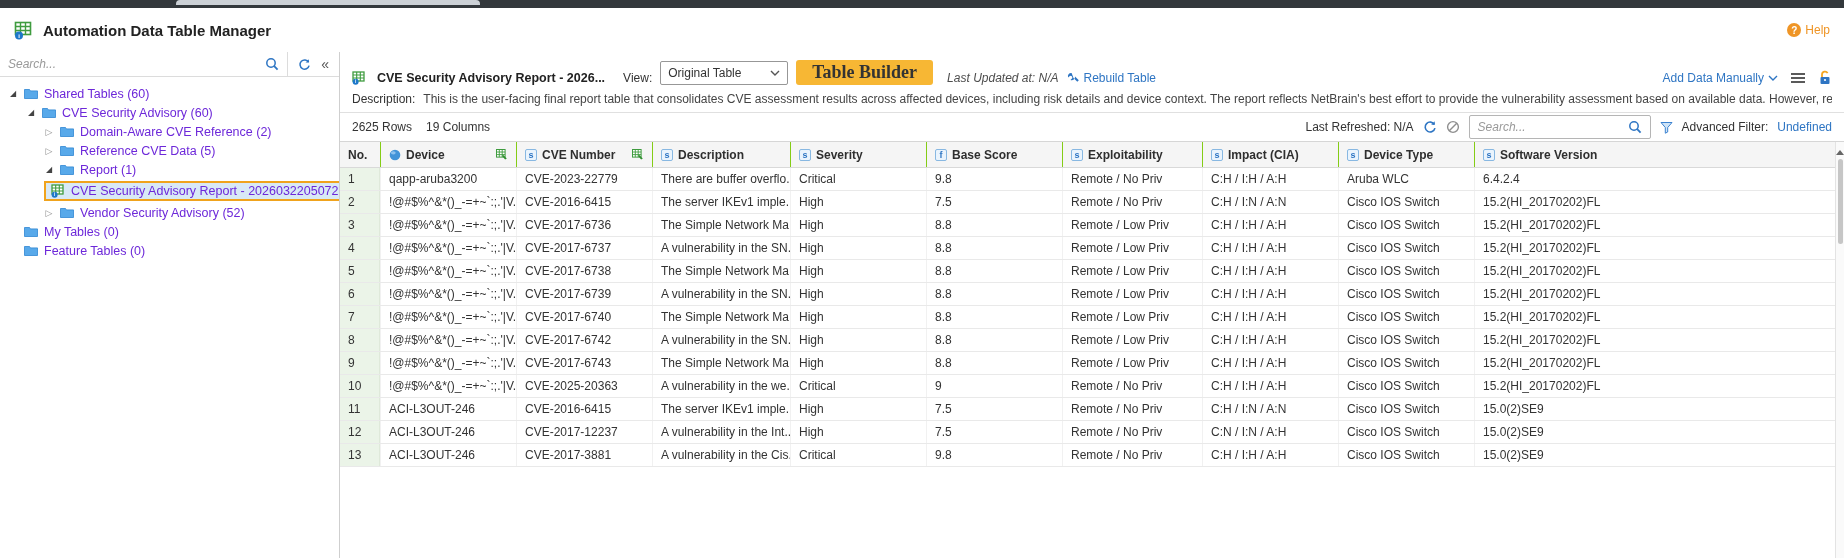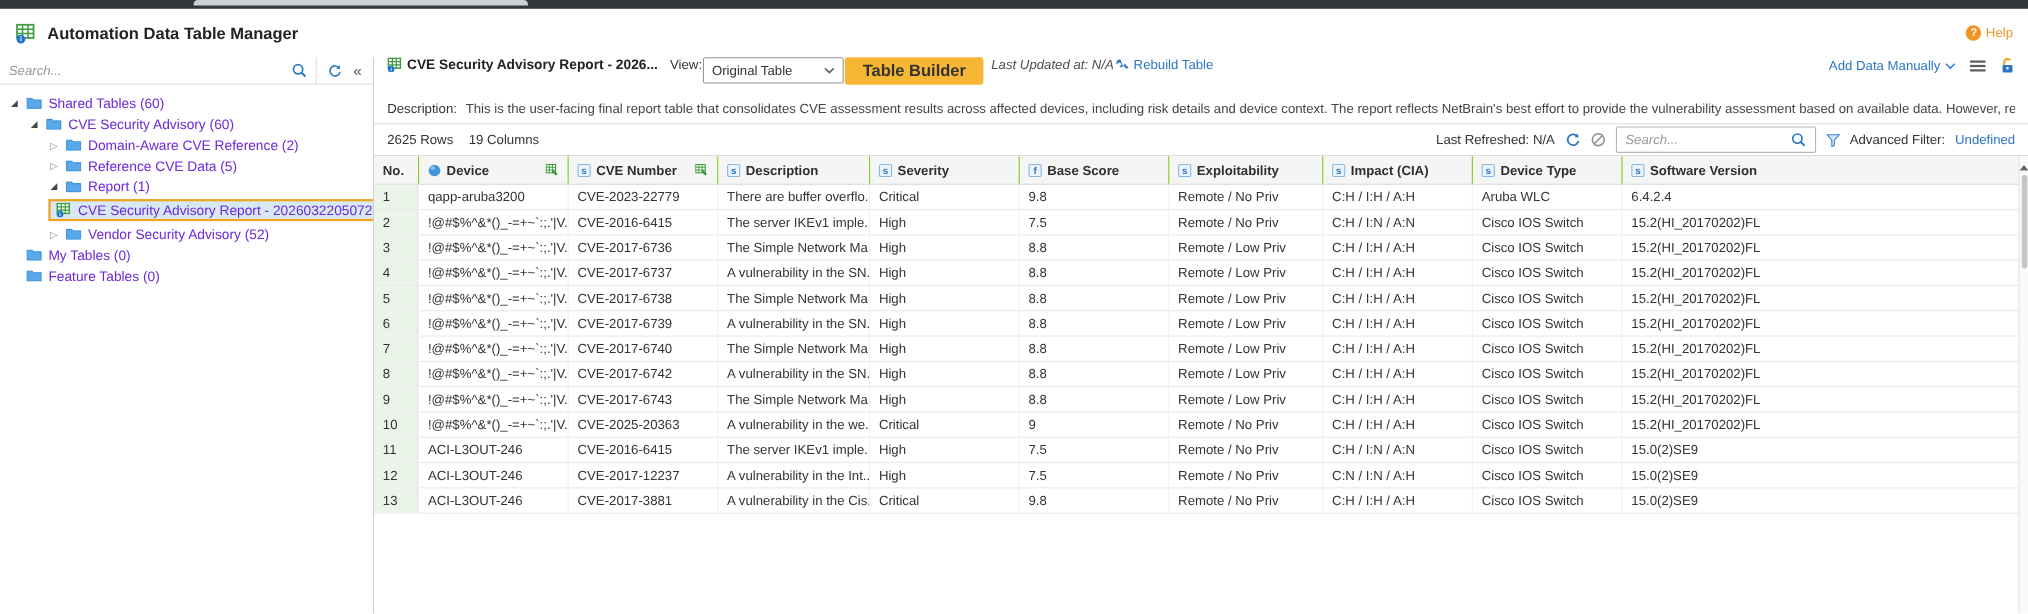--- a/index.html
+++ b/index.html
@@ -42,28 +42,28 @@
   .tree-row { height:19px; display:flex; align-items:center; gap:6px; cursor:pointer; white-space:nowrap; }
   .tree-row.sel-row { height:24px; }
   .tw { width:10px; display:inline-flex; justify-content:center; font-size:8px; color:#444; }
   .tw.collapsed { color:#8f8f8f; font-size:9px; }
   .tree-label { font-size:12.5px; color:#6d28d9; }
   .d0 { padding-left:8px; } .d1 { padding-left:26px; } .d2 { padding-left:44px; } .d3 { padding-left:44px; }
   .selected-box { display:inline-flex; align-items:center; gap:5px; background:#d8e9f6;
     border:2px solid #f0a31d; padding:1px 8px 1px 5px; }
   
   .main { flex:1; min-width:0; display:flex; flex-direction:column; background:#fff; }
-  .toolbar { height:33px; display:flex; align-items:flex-start; padding:0 12px; gap:1px; white-space:nowrap; }
+  .toolbar { height:33px; display:flex; align-items:flex-end; padding:0 12px; gap:8px; white-space:nowrap; }
   .report-title { font-weight:bold; font-size:12.5px; color:#222; margin-left:2px; }
   .view-label { margin-left:10px; color:#333; }
   .select-box { width:128px; height:24px; border:1px solid #979797; border-radius:2px; background:#fff;
     display:flex; align-items:center; padding:0 7px; cursor:pointer; }
   .select-value { flex:1; color:#333; }
   .yellow-btn { height:25px; background:#f7b734; border:none; border-radius:3px; padding:0 16px;
-    font-size:15px; font-weight:bold; color:#333; cursor:pointer; font-family:Liberation Sans, sans-serif; }
+    font-size:18px; font-weight:bold; color:#333; cursor:pointer; font-family:Liberation Serif, serif; }
   .last-updated { font-style:italic; color:#4d4d4d; margin-left:6px; }
   .blue-link { color:#2e75c3; cursor:pointer; display:flex; align-items:center; gap:4px; }
   .toolbar-right { margin-left:auto; display:flex; align-items:center; gap:13px; }
   .hamburger { display:inline-flex; flex-direction:column; gap:2px; cursor:pointer; }
   .hamburger span { width:14px; height:2px; background:#5a5a5a; }
   
   .desc-row { height:28px; display:flex; align-items:center; padding:0 12px; gap:8px;
     border-bottom:1px solid #e0e0e0; overflow:hidden; white-space:nowrap; }
   .desc-label { color:#333; flex-shrink:0; }
   .desc-text { color:#444; overflow:hidden; text-overflow:clip; }

